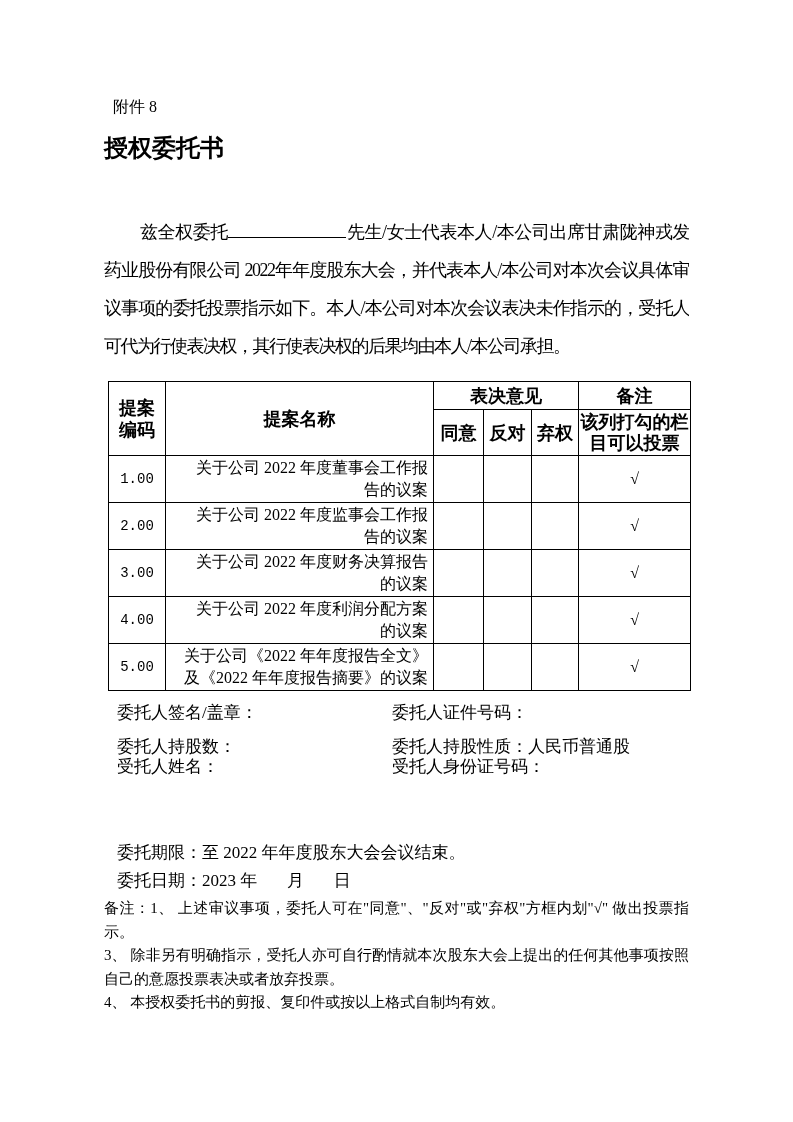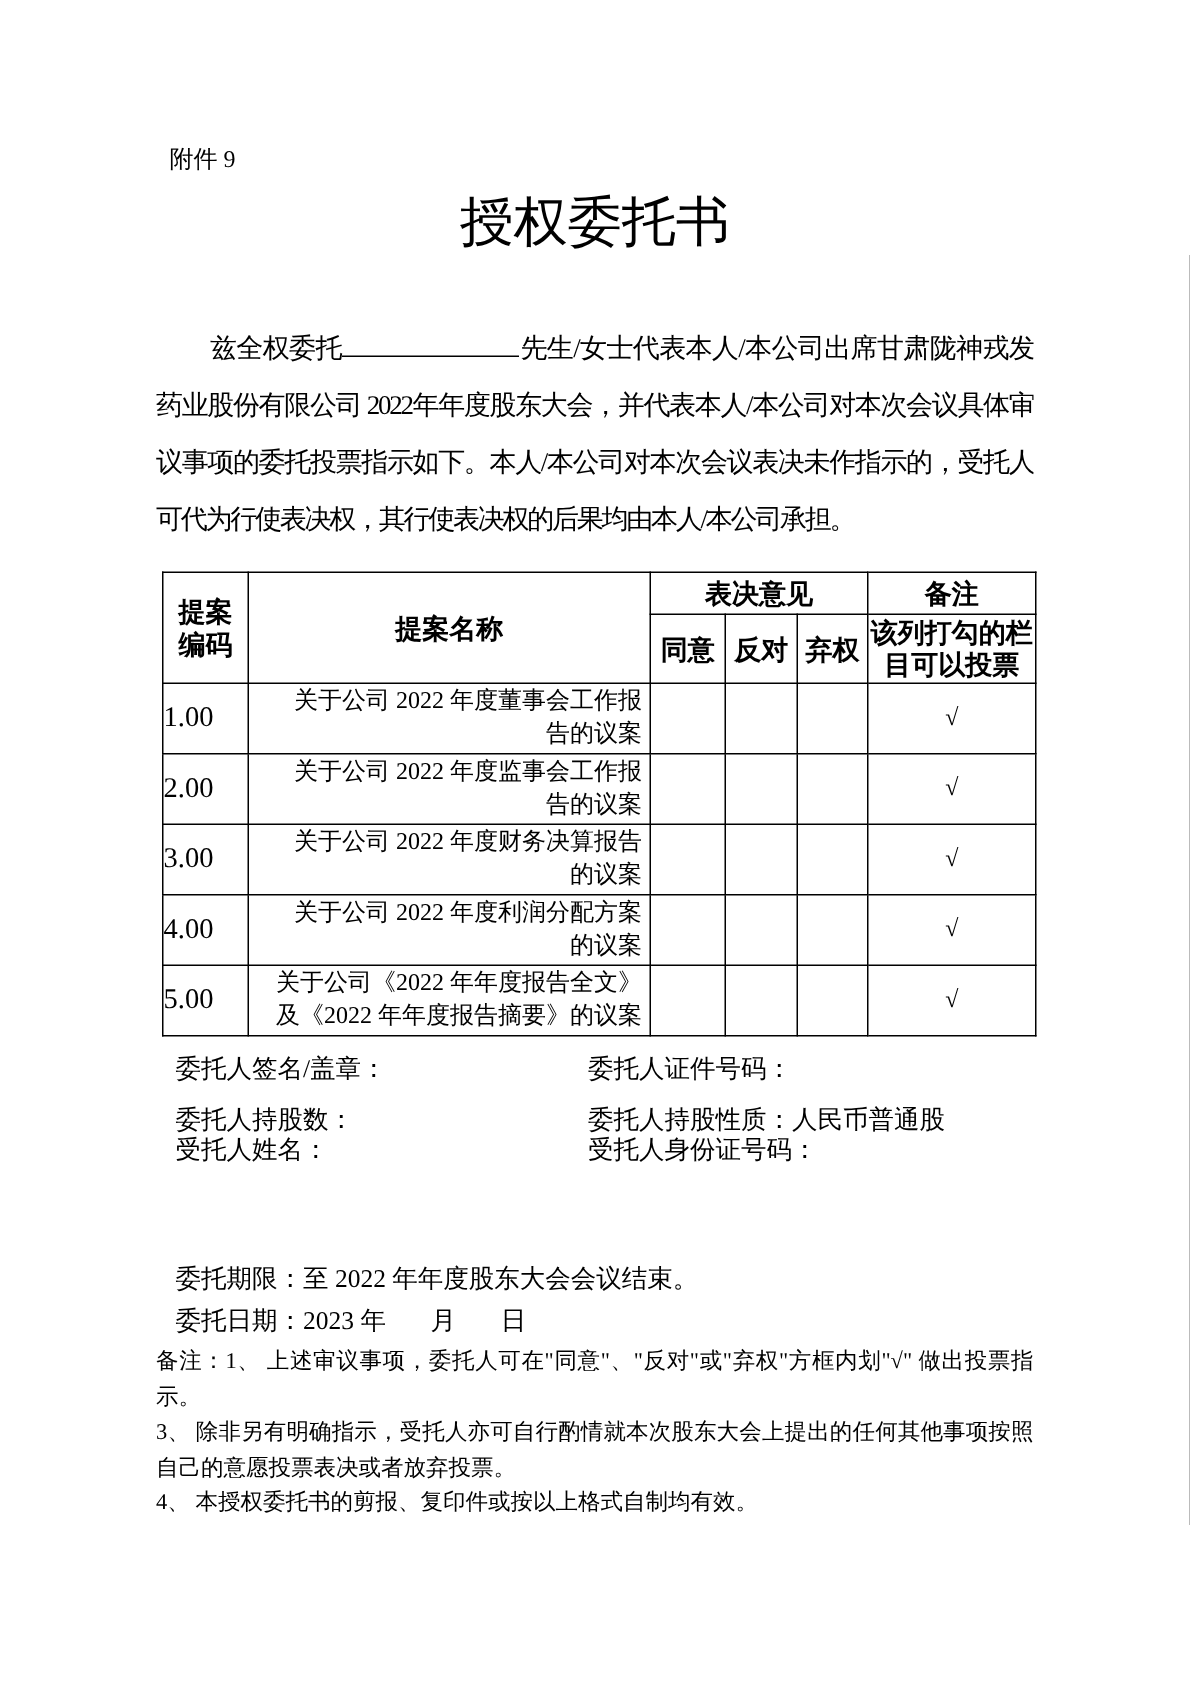--- a/index.html
+++ b/index.html
@@ -12,23 +12,23 @@
     padding: 97px 104px 0 104px;
     color: #000;
     font-family: "Liberation Serif", "DejaVu Serif", serif;
     overflow: hidden;
   }
   .attachment {
     font-size: 16px; line-height: 20px; padding-left: 9px;
   }
   .title {
     margin: 16px 0 0 0;
-    font-size: 36px; line-height: 30px;
-    font-weight: normal;
-    text-align: center;
+    font-size: 24px; line-height: 30px;
+    font-weight: bold;
+    text-align: left;
     font-family: "Liberation Sans", "DejaVu Sans", sans-serif;
   }
   .intro { margin-top: 50px; }
   .intro-line {
     font-size: 18px;
     letter-spacing: -1.5px;
     line-height: 38px;
     height: 38px;
     overflow: hidden;
     text-align: justify;
@@ -57,21 +57,21 @@
   .proposal-table thead th {
     font-weight: bold;
     font-size: 18px;
     text-align: center;
   }
   tr.hrow-a { height: 28px; }
   tr.hrow-b { height: 46px; }
   .th-code { white-space: pre-line; line-height: 22px; }
   .th-remark-note { font-size: 17.5px; line-height: 21px; }
   .proposal-table tbody tr { height: 47px; }
-  td.c-code { font-size: 19px; }
+  td.c-code { text-align: center; font-size: 14px; font-family: Liberation Mono, monospace; }
   td.c-name {
     font-size: 16px; line-height: 22px;
     padding: 0 5px;
     white-space: pre-line;
     text-align: right;
   }
   td.c-vote { font-size: 16px; text-align: center; }
   td.c-remark { font-size: 16px; text-align: center; }
 
   .field-row {
@@ -98,21 +98,21 @@
     font-size: 15px;
     line-height: 23.5px;
     text-align: justify;
   }
 </style>
 </head>
 <body>
 
 <div class="page">
 
-  <div class="attachment">附件 9</div>
+  <div class="attachment">附件 8</div>
 
   <h1 class="title">授权委托书</h1>
 
   <div class="intro">
     <div class="intro-line first"><span>兹全权委托</span><span class="blank"></span><span>先生/女士代表本人/本公司出席甘肃陇神戎发</span></div>
     <div class="intro-line">药业股份有限公司 2022年年度股东大会，并代表本人/本公司对本次会议具体审</div>
     <div class="intro-line">议事项的委托投票指示如下。本人/本公司对本次会议表决未作指示的，受托人</div>
     <div class="intro-line last">可代为行使表决权，其行使表决权的后果均由本人/本公司承担。</div>
   </div>
 

